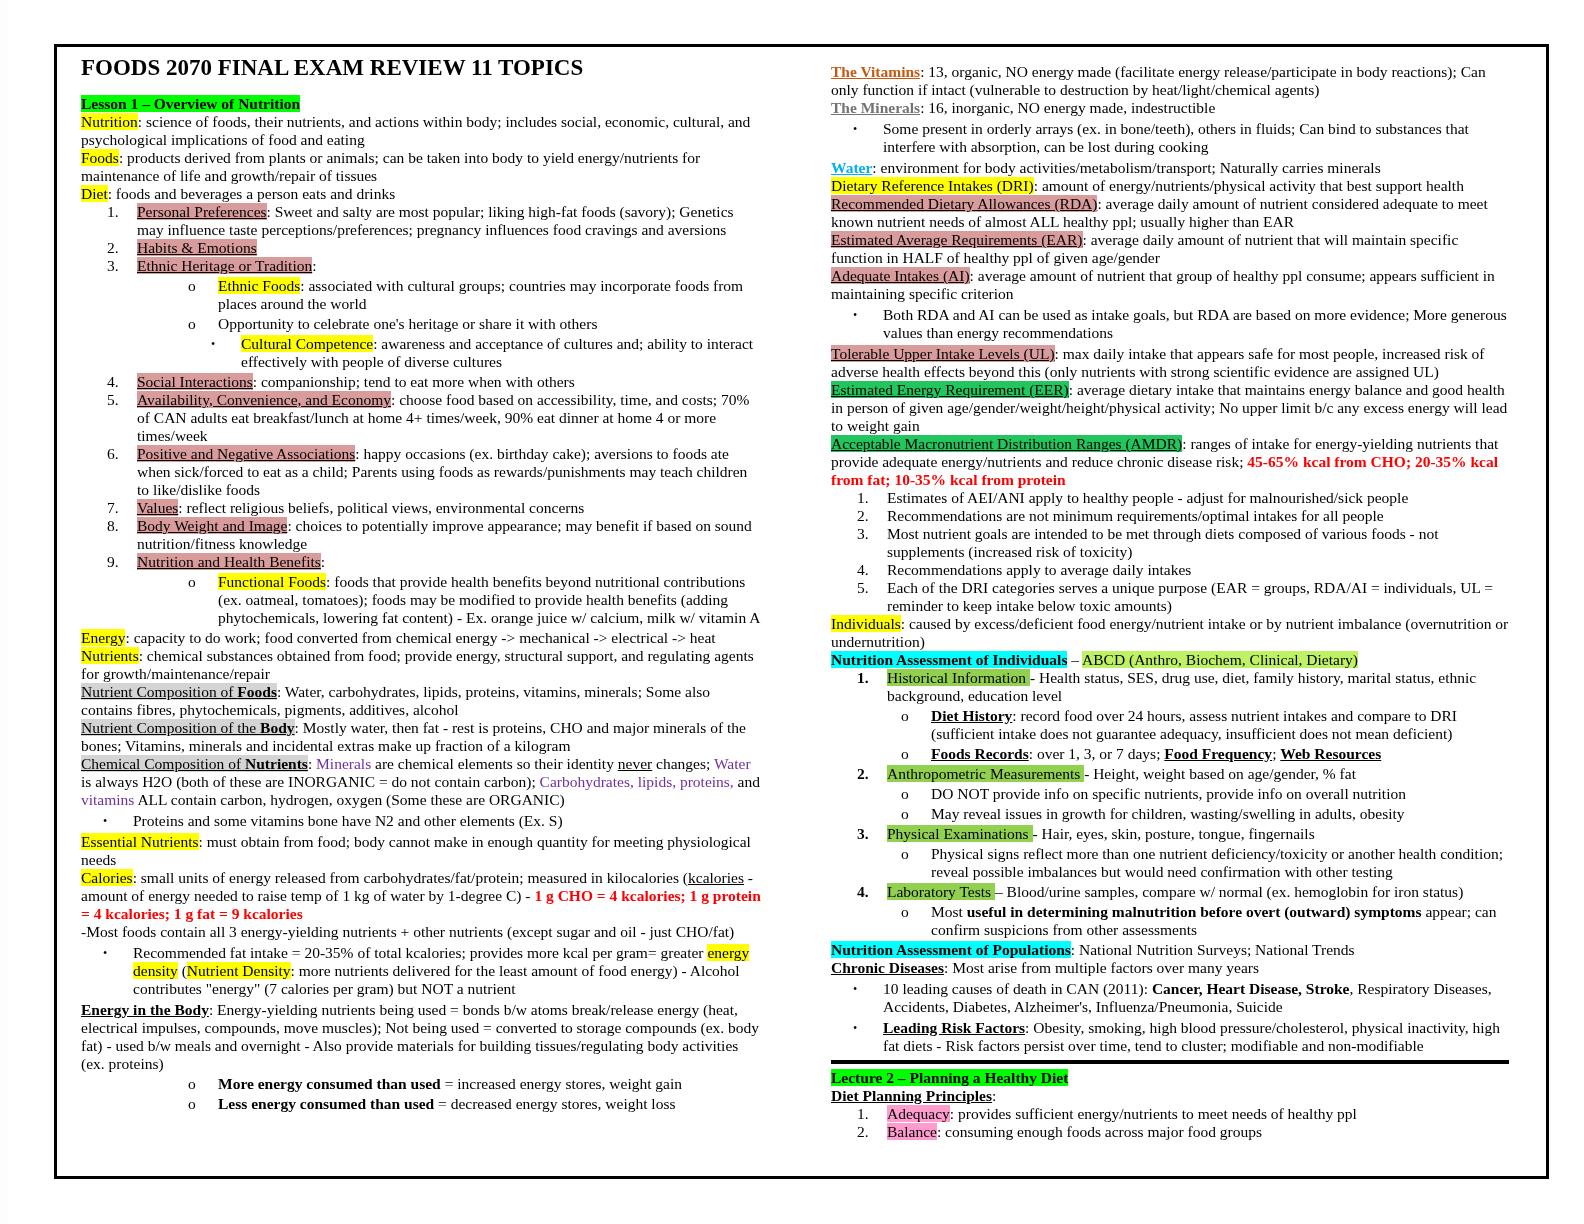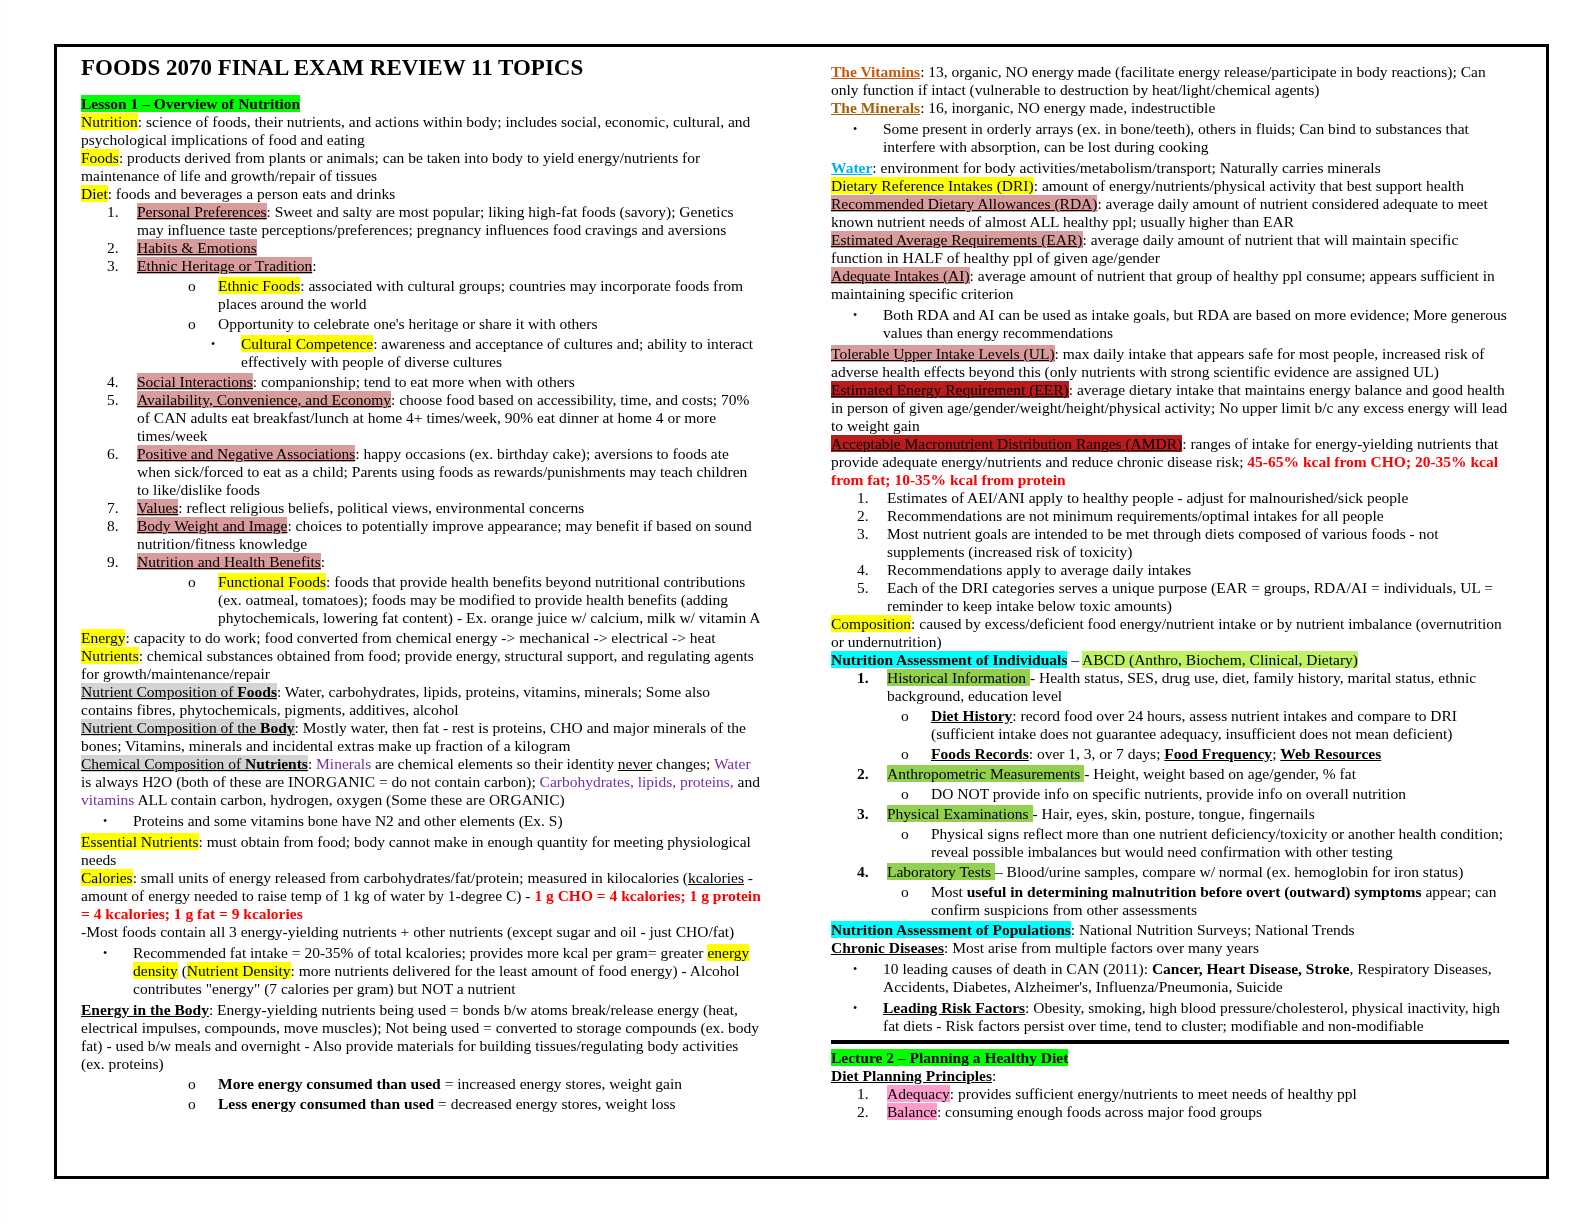--- a/index.html
+++ b/index.html
@@ -28,25 +28,25 @@
   .b{font-weight:bold;}
   .u{text-decoration:underline;}
   .hy{background:#FFFF00;}
   .hp{background:#D99C9C;}
   .hg{background:#D4D4D4;}
   .hgr{background:#00FF00;}
   .hlg{background:#92D050;}
   .hc{background:#00FFFF;}
   .hm{background:#bef264;}
   .hpk{background:#FF9CCE;}
-  .hv{background:#b91c1c;}
+  .hv{background:#22c55e;}
   .red{color:#FF0000;}
   .pu{color:#7030A0;}
   .or{color:#C55A11;}
-  .blu{color:#a16207;}
+  .blu{color:#737373;}
   .cy{color:#00B0F0;}
 </style>
 </head>
 <body>
 
 <div class="sheet">
   <div class="page doc">
     <div class="page-title">FOODS 2070 FINAL EXAM REVIEW 11 TOPICS</div>
     <div class="col col-left">
         <div class="blk p"><span class="hgr b">Lesson 1 – Overview of Nutrition</span></div>
@@ -91,28 +91,28 @@
         <div class="blk p"><span class="hp u">Adequate Intakes (AI)</span><span>: average amount of nutrient that group of healthy ppl consume; appears sufficient in maintaining specific criterion</span></div>
         <div class="blk bl1"><span class="mk">•</span><span>Both RDA and AI can be used as intake goals, but RDA are based on more evidence; More generous values than energy recommendations</span></div>
         <div class="blk p"><span class="hp u">Tolerable Upper Intake Levels (UL)</span><span>: max daily intake that appears safe for most people, increased risk of adverse health effects beyond this (only nutrients with strong scientific evidence are assigned UL)</span></div>
         <div class="blk p"><span class="hv u">Estimated Energy Requirement (EER)</span><span>: average dietary intake that maintains energy balance and good health in person of given age/gender/weight/height/physical activity; No upper limit b/c any excess energy will lead to weight gain</span></div>
         <div class="blk p"><span class="hv u">Acceptable Macronutrient Distribution Ranges (AMDR)</span><span>: ranges of intake for energy-yielding nutrients that provide adequate energy/nutrients and reduce chronic disease risk; </span><span class="red b">45-65% kcal from CHO; 20-35% kcal from fat; 10-35% kcal from protein</span></div>
         <div class="blk n1"><span class="mk">1.</span><span>Estimates of AEI/ANI apply to healthy people - adjust for malnourished/sick people</span></div>
         <div class="blk n1"><span class="mk">2.</span><span>Recommendations are not minimum requirements/optimal intakes for all people</span></div>
         <div class="blk n1"><span class="mk">3.</span><span>Most nutrient goals are intended to be met through diets composed of various foods - not supplements (increased risk of toxicity)</span></div>
         <div class="blk n1"><span class="mk">4.</span><span>Recommendations apply to average daily intakes</span></div>
         <div class="blk n1"><span class="mk">5.</span><span>Each of the DRI categories serves a unique purpose (EAR = groups, RDA/AI = individuals, UL = reminder to keep intake below toxic amounts)</span></div>
-        <div class="blk p"><span class="hy">Composition</span><span>: caused by excess/deficient food energy/nutrient intake or by nutrient imbalance (overnutrition or undernutrition)</span></div>
+        <div class="blk p"><span class="hy">Individuals</span><span>: caused by excess/deficient food energy/nutrient intake or by nutrient imbalance (overnutrition or undernutrition)</span></div>
         <div class="blk p"><span class="hc b">Nutrition Assessment of Individuals</span><span> – </span><span class="hm">ABCD (Anthro, Biochem, Clinical, Dietary)</span></div>
         <div class="blk n1"><span class="mk b">1.</span><span class="hlg">Historical Information </span><span>- Health status, SES, drug use, diet, family history, marital status, ethnic background, education level</span></div>
         <div class="blk o2s"><span class="mk">o</span><span class="b u">Diet History</span><span>: record food over 24 hours, assess nutrient intakes and compare to DRI (sufficient intake does not guarantee adequacy, insufficient does not mean deficient)</span></div>
         <div class="blk o2s"><span class="mk">o</span><span class="b u">Foods Records</span><span>: over 1, 3, or 7 days; </span><span class="b u">Food Frequency</span><span>; </span><span class="b u">Web Resources</span></div>
         <div class="blk n1"><span class="mk b">2.</span><span class="hlg">Anthropometric Measurements </span><span>- Height, weight based on age/gender, % fat</span></div>
         <div class="blk o2s"><span class="mk">o</span><span>DO NOT provide info on specific nutrients, provide info on overall nutrition</span></div>
-        <div class="blk o2s"><span class="mk">o</span></div>
+        <div class="blk o2s"><span class="mk">o</span><span>May reveal issues in growth for children, wasting/swelling in adults, obesity</span></div>
         <div class="blk n1"><span class="mk b">3.</span><span class="hlg">Physical Examinations </span><span>- Hair, eyes, skin, posture, tongue, fingernails</span></div>
         <div class="blk o2s"><span class="mk">o</span><span>Physical signs reflect more than one nutrient deficiency/toxicity or another health condition; reveal possible imbalances but would need confirmation with other testing</span></div>
         <div class="blk n1"><span class="mk b">4.</span><span class="hlg">Laboratory Tests </span><span>– Blood/urine samples, compare w/ normal (ex. hemoglobin for iron status)</span></div>
         <div class="blk o2s"><span class="mk">o</span><span>Most </span><span class="b">useful in determining malnutrition before overt (outward) symptoms</span><span> appear; can confirm suspicions from other assessments</span></div>
         <div class="blk p"><span class="hc b">Nutrition Assessment of Populations</span><span>: National Nutrition Surveys; National Trends</span></div>
         <div class="blk p"><span class="b u">Chronic Diseases</span><span>: Most arise from multiple factors over many years</span></div>
         <div class="blk bl1"><span class="mk">•</span><span>10 leading causes of death in CAN (2011): </span><span class="b">Cancer, Heart Disease, Stroke</span><span>, Respiratory Diseases, Accidents, Diabetes, Alzheimer's, Influenza/Pneumonia, Suicide</span></div>
         <div class="blk bl1"><span class="mk">•</span><span class="b u">Leading Risk Factors</span><span>: Obesity, smoking, high blood pressure/cholesterol, physical inactivity, high fat diets - Risk factors persist over time, tend to cluster; modifiable and non-modifiable</span></div>
         <div class="rule"></div>
         <div class="blk p"><span class="hgr b">Lecture 2 – Planning a Healthy Diet</span></div>

